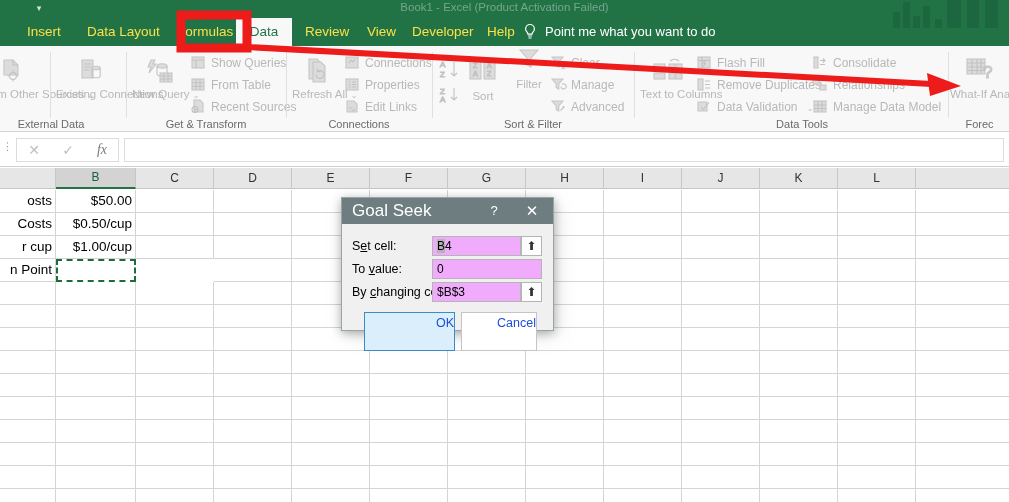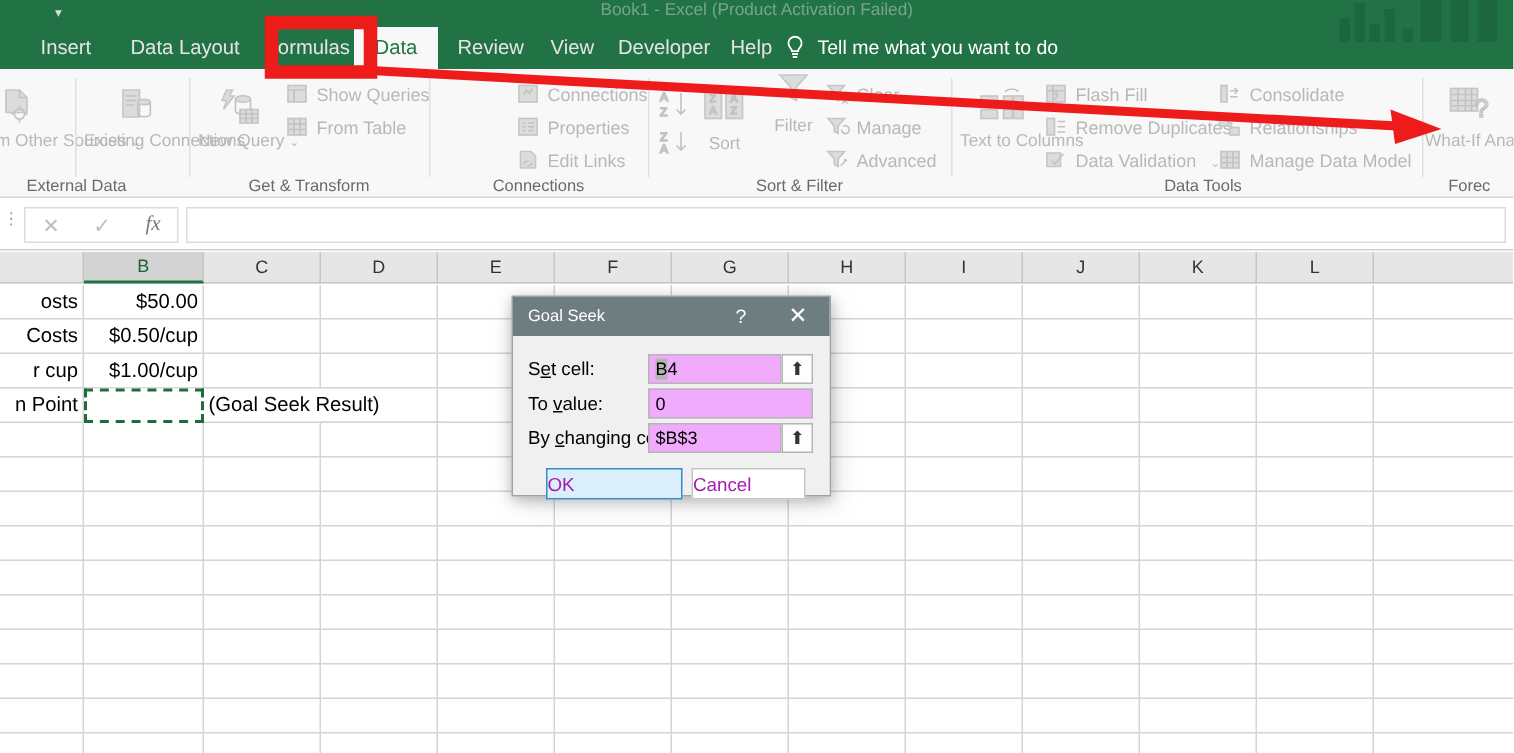--- a/index.html
+++ b/index.html
@@ -28,21 +28,21 @@
   .wintitle {
     position: absolute; left: 0; top: 0; width: 1009px; height: 16px;
     text-align: center; color: #76a58c; font-size: 11.5px; line-height: 15px;
     white-space: nowrap;
   }
 
   
   .tabs { position: absolute; left: 0; top: 18px; height: 28px; }
   .tab {
     position: absolute; top: 0; height: 28px; line-height: 28px;
-    color: #e5e5e5; font-size: 13.5px; padding: 0 9px; white-space: nowrap;
+    color: #fde047; font-size: 13.5px; padding: 0 9px; white-space: nowrap;
     cursor: default;
   }
   .tab.active {
     background: #f7f8f7; color: #217346;
   }
   .tellme-bulb {
     position: absolute; top: 4px; width: 16px; height: 20px;
     color: #ffffff;
   }
   .tellme-text {
@@ -137,21 +137,21 @@
   .dialog {
     position: absolute; background: #f0f0f0;
     border: 1px solid #9aa3a6; box-shadow: 0 2px 9px rgba(0,0,0,0.28);
   }
   .dlg-title {
     position: absolute; left: 0; top: 0; width: 100%; height: 26px;
     background: #6d7d80;
   }
   .dlg-title .t {
     position: absolute; left: 10px; top: 0; height: 26px; line-height: 26px;
-    color: #ffffff; font-size: 11px; white-space: nowrap;
+    color: #ffffff; font-size: 17px; white-space: nowrap;
   }
   .dlg-help {
     position: absolute; right: 48px; top: 0; width: 22px; height: 26px;
     line-height: 26px; text-align: center; color: #ffffff; font-size: 13px;
   }
   .dlg-close {
     position: absolute; right: 8px; top: 0; width: 26px; height: 26px;
     line-height: 26px; text-align: center; color: #ffffff; font-size: 15px;
   }
   .dlg-body { position: absolute; left: 0; top: 26px; width: 100%; bottom: 0; background: #f0f0f0; }
@@ -165,22 +165,22 @@
     border: 1px solid #b5b5b5; font-size: 12px; color: #000000;
     line-height: 18px; padding-left: 4px; overflow: hidden; white-space: nowrap;
   }
   .fldbox .selhl { background: #b4b4b4; color: #000000; }
   .refbtn {
     position: absolute; width: 21px; height: 20px; background: #fdfdfd;
     border: 1px solid #b5b5b5; text-align: center; line-height: 18px;
     font-size: 12px; color: #333333;
   }
   .dlgbtn {
-    position: absolute; height: 21px; line-height: 21px; text-align: left;
-    font-size: 12.5px; color: #a21caf; background: #ffffff;
+    position: absolute; height: 39px; line-height: 21px; text-align: right;
+    font-size: 12.5px; color: #1d4ed8; background: #ffffff;
     border: 1px solid #c4c4c4;
   }
   .dlgbtn.default { background: #dbeefc; border: 1px solid #3a8cc8; }
 
   
   .annot { position: absolute; left: 0; top: 0; width: 1009px; height: 502px; pointer-events: none; }
 </style>
 </head>
 <body>
 
@@ -209,21 +209,21 @@
       <div class="tab" style="left:358px;">View</div>
       <div class="tab" style="left:403px;">Developer</div>
       <div class="tab" style="left:478px;">Help</div>
 
       <div class="tellme-bulb" style="left:522px;">
         <svg width="16" height="20" viewBox="0 0 16 20">
           <path d="M8 2.5c-2.6 0-4.4 2-4.4 4.4 0 1.8 1.1 2.8 1.8 3.7.4.5.5 1 .5 1.5h4.2c0-.5.1-1 .5-1.5.7-.9 1.8-1.9 1.8-3.7 0-2.4-1.8-4.4-4.4-4.4z" fill="none" stroke="#ffffff" stroke-width="1.2"></path>
           <path d="M6 14h4M6.5 16h3" stroke="#ffffff" stroke-width="1.2"></path>
         </svg>
       </div>
-      <div class="tellme-text" style="left:545px;">Tell me what you want to do</div>
+      <div class="tellme-text" style="left:545px;">Point me what you want to do</div>
     </div>
   </div>
 
   <div class="ribbon">
 
     <div class="grp" style="left:-24px; width:150px;">
       <div class="bigbtn" style="left:4px; top:10px; width:62px;">
         <span class="glyph">
           <svg class="ic" width="30" height="30" viewBox="0 0 30 30" style="margin:0 auto;">
             <path class="f" d="M8 4h9l5 5v10H8z"></path>
@@ -280,26 +280,49 @@
       </div>
       <div class="smallbtn" style="left:62px; top:28px;">
         <span class="sg">
           <svg class="ic" width="16" height="15" viewBox="0 0 16 15">
               <rect class="f" x="2" y="2" width="12" height="11"></rect>
               <path d="M2 5.7h12M2 9.3h12M6 2v11M10 2v11"></path>
             </svg>
         </span>
         <span>From Table</span>
       </div>
+      <div class="smallbtn" style="left:62px; top:50px;">
+        <span class="sg">
+          <svg class="ic" width="16" height="15" viewBox="0 0 16 15">
+              <path class="f" d="M4 1h6l3 3v9H4z"></path>
+              <circle cx="5" cy="10.5" r="3"></circle>
+              <path d="M5 8.6v2h1.6"></path>
+            </svg>
+        </span>
+        <span>Recent Sources</span>
+      </div>
       <div class="grp-label" style="left:0; width:156px;">Get &amp; Transform</div>
     </div>
 
     <div class="grp-sep" style="left:286px;"></div>
 
     <div class="grp" style="left:288px; width:142px;">
+      <div class="bigbtn" style="left:4px; top:10px; width:52px;">
+        <span class="glyph">
+          <svg class="ic" width="30" height="30" viewBox="0 0 30 30" style="margin:0 auto;">
+            <path class="f" d="M6 3h8l4 4v16H6z"></path>
+            <path class="f" d="M10 6h8l4 4v16h-12z"></path>
+            <path d="M13 18.5a4 4 0 1 0 1.6-3.2" stroke-width="1.4"></path>
+            <path d="M14.3 12.4v3.2h3.2" stroke-width="1.2"></path>
+          </svg>
+        </span>
+        <span>Refresh</span>
+        <span>All</span>
+        <span class="caret">⌄</span>
+      </div>
       <div class="smallbtn" style="left:56px; top:6px;">
         <span class="sg">
           <svg class="ic" width="16" height="15" viewBox="0 0 16 15">
               <rect class="f" x="2" y="2" width="12" height="11"></rect>
               <path d="M5 8l2-3 2 2 2-3"></path>
             </svg>
         </span>
         <span>Connections</span>
       </div>
       <div class="smallbtn" style="left:56px; top:28px;">
@@ -526,21 +549,20 @@
     <div class="cell r" style="left:0;   top:45px; width:56px;  height:23px;"> Costs</div>
     <div class="cell r" style="left:56px; top:45px; width:80px;  height:23px;">$0.50/cup</div>
     <div class="cell" style="left:136px; top:45px; width:78px; height:23px;"></div>
 
     <div class="cell r" style="left:0;   top:68px; width:56px;  height:23px;">r cup</div>
     <div class="cell r" style="left:56px; top:68px; width:80px;  height:23px;">$1.00/cup</div>
     <div class="cell" style="left:136px; top:68px; width:78px; height:23px;"></div>
 
     <div class="cell r" style="left:0;   top:91px; width:56px;  height:23px;">n Point</div>
     <div class="cell r" style="left:56px; top:91px; width:80px;  height:23px;"></div>
-    <div class="cell l nb" style="left:136px; top:91px; width:160px; height:23px; border-right:none;">(Goal Seek Result)</div>
 
     <div id="fillgrid">
         <div class="cell" style="left: 214px; top: 22px; width: 78px; height: 23px;"></div>
         <div class="cell" style="left: 292px; top: 22px; width: 78px; height: 23px;"></div>
         <div class="cell" style="left: 370px; top: 22px; width: 78px; height: 23px;"></div>
         <div class="cell" style="left: 448px; top: 22px; width: 78px; height: 23px;"></div>
         <div class="cell" style="left: 526px; top: 22px; width: 78px; height: 23px;"></div>
         <div class="cell" style="left: 604px; top: 22px; width: 78px; height: 23px;"></div>
         <div class="cell" style="left: 682px; top: 22px; width: 78px; height: 23px;"></div>
         <div class="cell" style="left: 760px; top: 22px; width: 78px; height: 23px;"></div>

